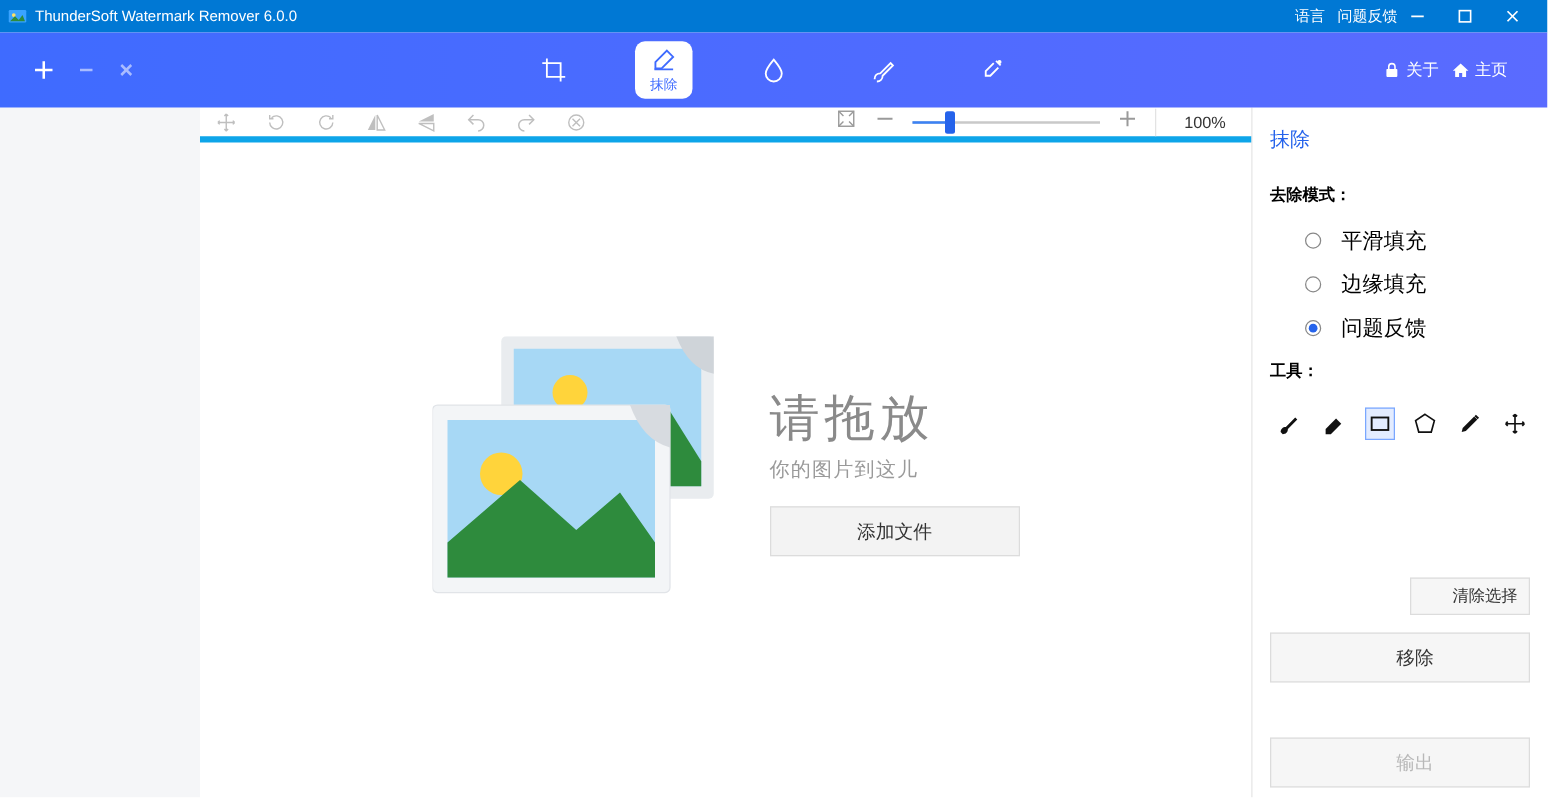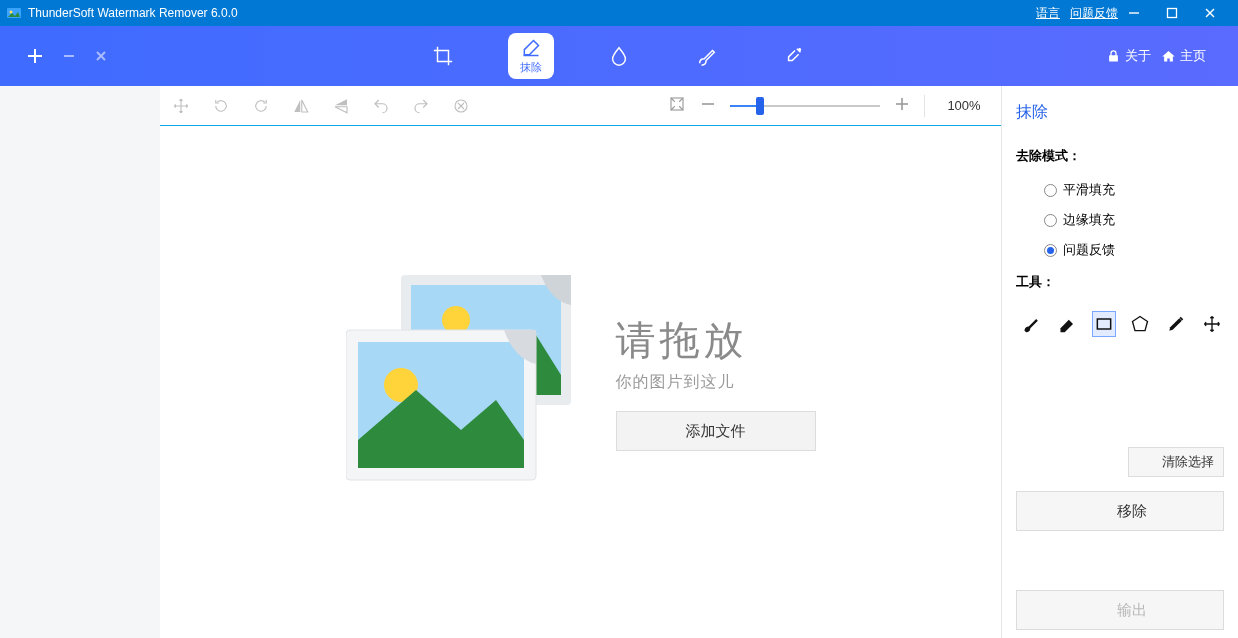--- a/index.html
+++ b/index.html
@@ -11,21 +11,21 @@
     display: flex;
     align-items: center;
     color: #fff;
     font-size: 12px;
     padding: 0 6px;
   }
   .titlebar .left { display: flex; align-items: center; gap: 6px; }
   .titlebar .left .logo { width: 16px; height: 16px; display:flex; align-items:center; justify-content:center; }
   .titlebar .spacer { flex: 1; }
   .titlebar .right-links { display: flex; align-items: center; gap: 10px; }
-  .titlebar .right-links span { cursor: default; text-decoration: underline; }
+  .titlebar .right-links span { cursor: default; }
   .titlebar .win-btn { width: 28px; text-align: center; }
   .titlebar svg { display:block; }
 
   .header {
     height: 60px;
     background: linear-gradient(90deg, #3f6bff 0%, #5a6bff 100%);
     display: flex;
     align-items: center;
     color: #fff;
     font-size: 13px;
@@ -40,21 +40,21 @@
   .header .tool span { font-size:11px; }
   .header .right-links { display:flex; align-items:flex-start; gap:10px; padding-right:32px; }
   .header .right-link { display:flex; align-items:center; gap:4px; }
 
   .body { display:flex; height: calc(638px - 26px - 60px); }
 
   .left-rail { width:160px; background:#f5f6f8; }
 
   .main { flex:1; display:flex; flex-direction:column; border-right:1px solid #e6e6e6; }
   .secondary-toolbar {
-    height:40px; display:flex; align-items:center; border-bottom:1px solid #0ea5e9;
+    height:28px; display:flex; align-items:center; border-bottom:5px solid #0ea5e9;
     padding:0 12px; gap:8px;
   }
   .secondary-toolbar .grp { display:flex; align-items:center; gap:22px; color:#bfbfbf; }
   .secondary-toolbar .grp svg { display:block; }
   .secondary-toolbar .spacer { flex:1; }
   .secondary-toolbar .zoom-wrap { display:flex; align-items:center; gap:14px; color:#9a9a9a; }
   .secondary-toolbar .slider { position:relative; width:150px; height:14px; display:flex; align-items:center; }
   .secondary-toolbar .slider .track { width:100%; height:2px; background:#c9c9c9; position:relative; }
   .secondary-toolbar .slider .fill { position:absolute; left:0; top:0; height:2px; width:20%; background:#3b82f6; }
   .secondary-toolbar .slider .thumb { position:absolute; left:20%; width:8px; height:18px; background:#2563eb; border-radius:2px; transform:translateX(-50%); }
@@ -66,21 +66,21 @@
   .drop-text .big { font-size:40px; color:#8a8a8a; letter-spacing:4px; }
   .drop-text .small { font-size:16px; color:#9a9a9a; letter-spacing:1px; }
   .add-file-btn {
     margin-top:14px; width:200px; height:40px; background:#f3f3f3; border:1px solid #dcdcdc;
     display:flex; align-items:center; justify-content:center; font-size:15px; color:#333;
   }
 
   .side-panel { width:236px; display:flex; flex-direction:column; padding:12px 14px 0 14px; font-size:13px; }
   .side-panel .panel-title { color:#2563eb; font-size:16px; margin-bottom:14px; padding-top:4px; }
   .side-panel .section-label { font-size:13px; font-weight:bold; margin:10px 0 10px 0; }
-  .side-panel .radio-row { display:flex; align-items:center; gap:6px; margin:6px 0 6px 28px; font-size:13px; }
+  .side-panel .radio-row { display:flex; align-items:center; gap:16px; margin:6px 0 6px 28px; font-size:17px; }
   .side-panel .radio { width:13px; height:13px; border:1px solid #888; border-radius:50%; display:inline-flex; align-items:center; justify-content:center; }
   .side-panel .radio.checked::after { content:""; width:7px; height:7px; background:#2563eb; border-radius:50%; }
   .side-panel .tool-icons { display:flex; align-items:center; gap:12px; margin-top:10px; margin-left:4px; }
   .side-panel .tool-icon { width:26px; height:26px; display:flex; align-items:center; justify-content:center; border:1px solid transparent; }
   .side-panel .tool-icon.selected { border:1px solid #7aa7ff; background:#e3ecff; }
   .side-panel .flex-spacer { flex:1; }
   .side-panel .btn { height:34px; border:1px solid #dcdcdc; background:#f6f6f6; display:flex; align-items:center; justify-content:center; font-size:14px; color:#333; margin-bottom:14px;padding-left:24px; }
   .side-panel .btn.small { width:96px; align-self:flex-end; font-size:13px; height:30px; }
   .side-panel .btn.wide { width:100%; height:40px; font-size:15px; }
   .side-panel .btn.disabled { color:#b8b8b8; }

